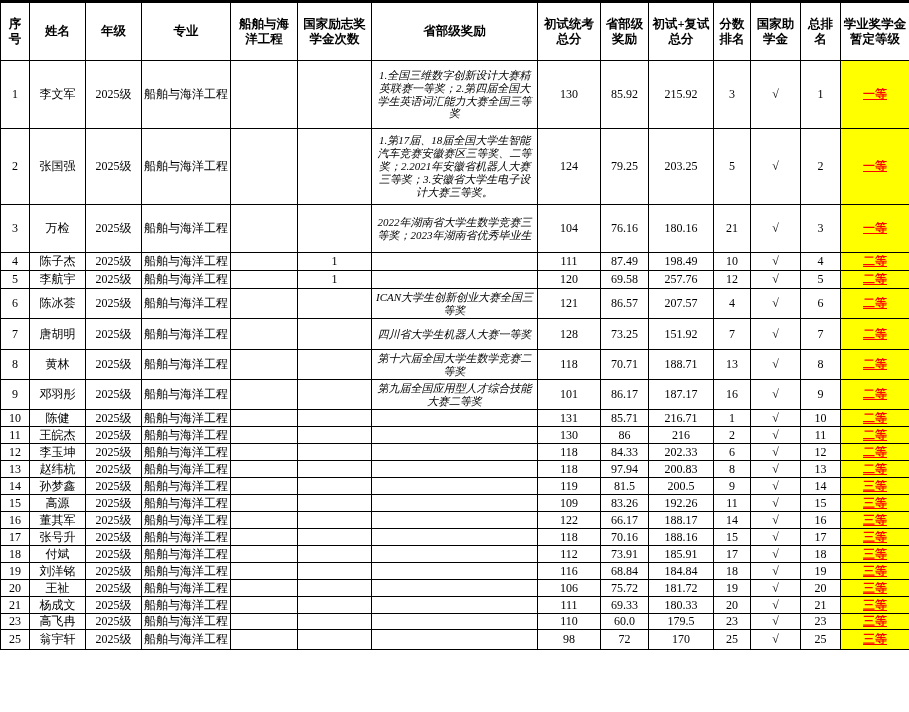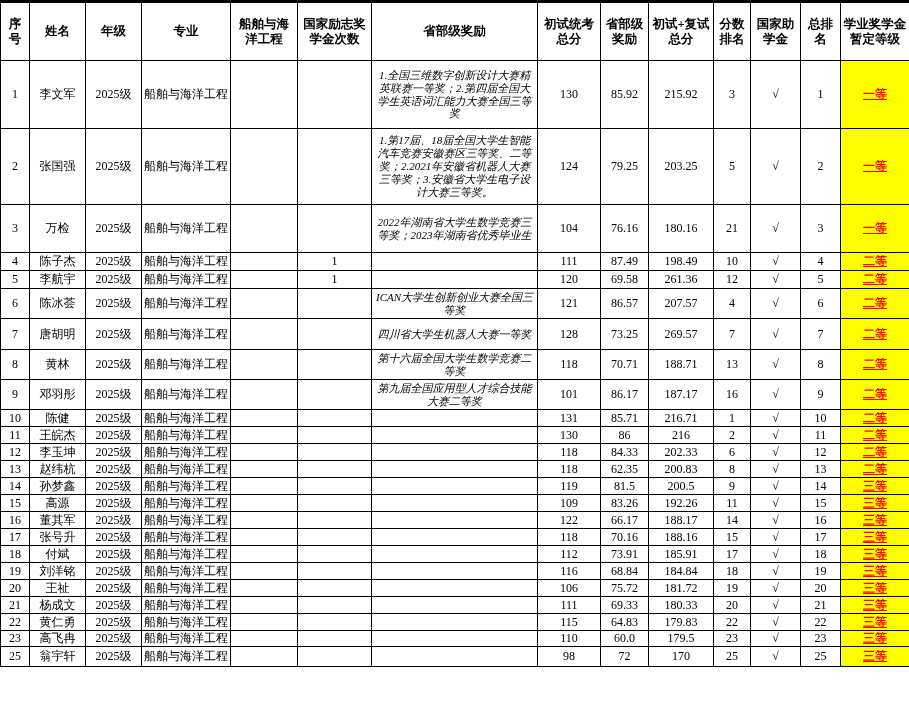--- a/index.html
+++ b/index.html
@@ -125,21 +125,21 @@
         <tr style="height: 18px;">
           <td>5</td>
           <td>李航宇</td>
           <td>2025级</td>
           <td>船舶与海洋工程</td>
           <td></td>
           <td>1</td>
           <td class="award-cell"></td>
           <td>120</td>
           <td>69.58</td>
-          <td>261.36</td>
+          <td>257.76</td>
           <td>12</td>
           <td>√</td>
           <td>5</td>
           <td class="level-cell" style="background: rgb(255, 255, 0);"><span style="color: rgb(255, 0, 0);">二等</span></td>
         </tr>
         <tr style="height: 30px;">
           <td>6</td>
           <td>陈冰荟</td>
           <td>2025级</td>
           <td>船舶与海洋工程</td>
@@ -157,21 +157,21 @@
         <tr style="height: 31px;">
           <td>7</td>
           <td>唐胡明</td>
           <td>2025级</td>
           <td>船舶与海洋工程</td>
           <td></td>
           <td></td>
           <td class="award-cell">四川省大学生机器人大赛一等奖</td>
           <td>128</td>
           <td>73.25</td>
-          <td>269.57</td>
+          <td>151.92</td>
           <td>7</td>
           <td>√</td>
           <td>7</td>
           <td class="level-cell" style="background: rgb(255, 255, 0);"><span style="color: rgb(255, 0, 0);">二等</span></td>
         </tr>
         <tr style="height: 30px;">
           <td>8</td>
           <td>黄林</td>
           <td>2025级</td>
           <td>船舶与海洋工程</td>
@@ -252,21 +252,21 @@
         </tr>
         <tr style="height: 17px;">
           <td>13</td>
           <td>赵纬杭</td>
           <td>2025级</td>
           <td>船舶与海洋工程</td>
           <td></td>
           <td></td>
           <td class="award-cell"></td>
           <td>118</td>
-          <td>62.35</td>
+          <td>97.94</td>
           <td>200.83</td>
           <td>8</td>
           <td>√</td>
           <td>13</td>
           <td class="level-cell" style="background: rgb(255, 255, 0);"><span style="color: rgb(255, 0, 0);">二等</span></td>
         </tr>
         <tr style="height: 17px;">
           <td>14</td>
           <td>孙梦鑫</td>
           <td>2025级</td>
@@ -385,36 +385,20 @@
           <td>船舶与海洋工程</td>
           <td></td>
           <td></td>
           <td class="award-cell"></td>
           <td>111</td>
           <td>69.33</td>
           <td>180.33</td>
           <td>20</td>
           <td>√</td>
           <td>21</td>
-          <td class="level-cell" style="background: rgb(255, 255, 0);"><span style="color: rgb(255, 0, 0);">三等</span></td>
-        </tr>
-        <tr style="height: 17px;">
-          <td>22</td>
-          <td>黄仁勇</td>
-          <td>2025级</td>
-          <td>船舶与海洋工程</td>
-          <td></td>
-          <td></td>
-          <td class="award-cell"></td>
-          <td>115</td>
-          <td>64.83</td>
-          <td>179.83</td>
-          <td>22</td>
-          <td>√</td>
-          <td>22</td>
           <td class="level-cell" style="background: rgb(255, 255, 0);"><span style="color: rgb(255, 0, 0);">三等</span></td>
         </tr>
         <tr style="height: 16px;">
           <td>23</td>
           <td>高飞冉</td>
           <td>2025级</td>
           <td>船舶与海洋工程</td>
           <td></td>
           <td></td>
           <td class="award-cell"></td>

